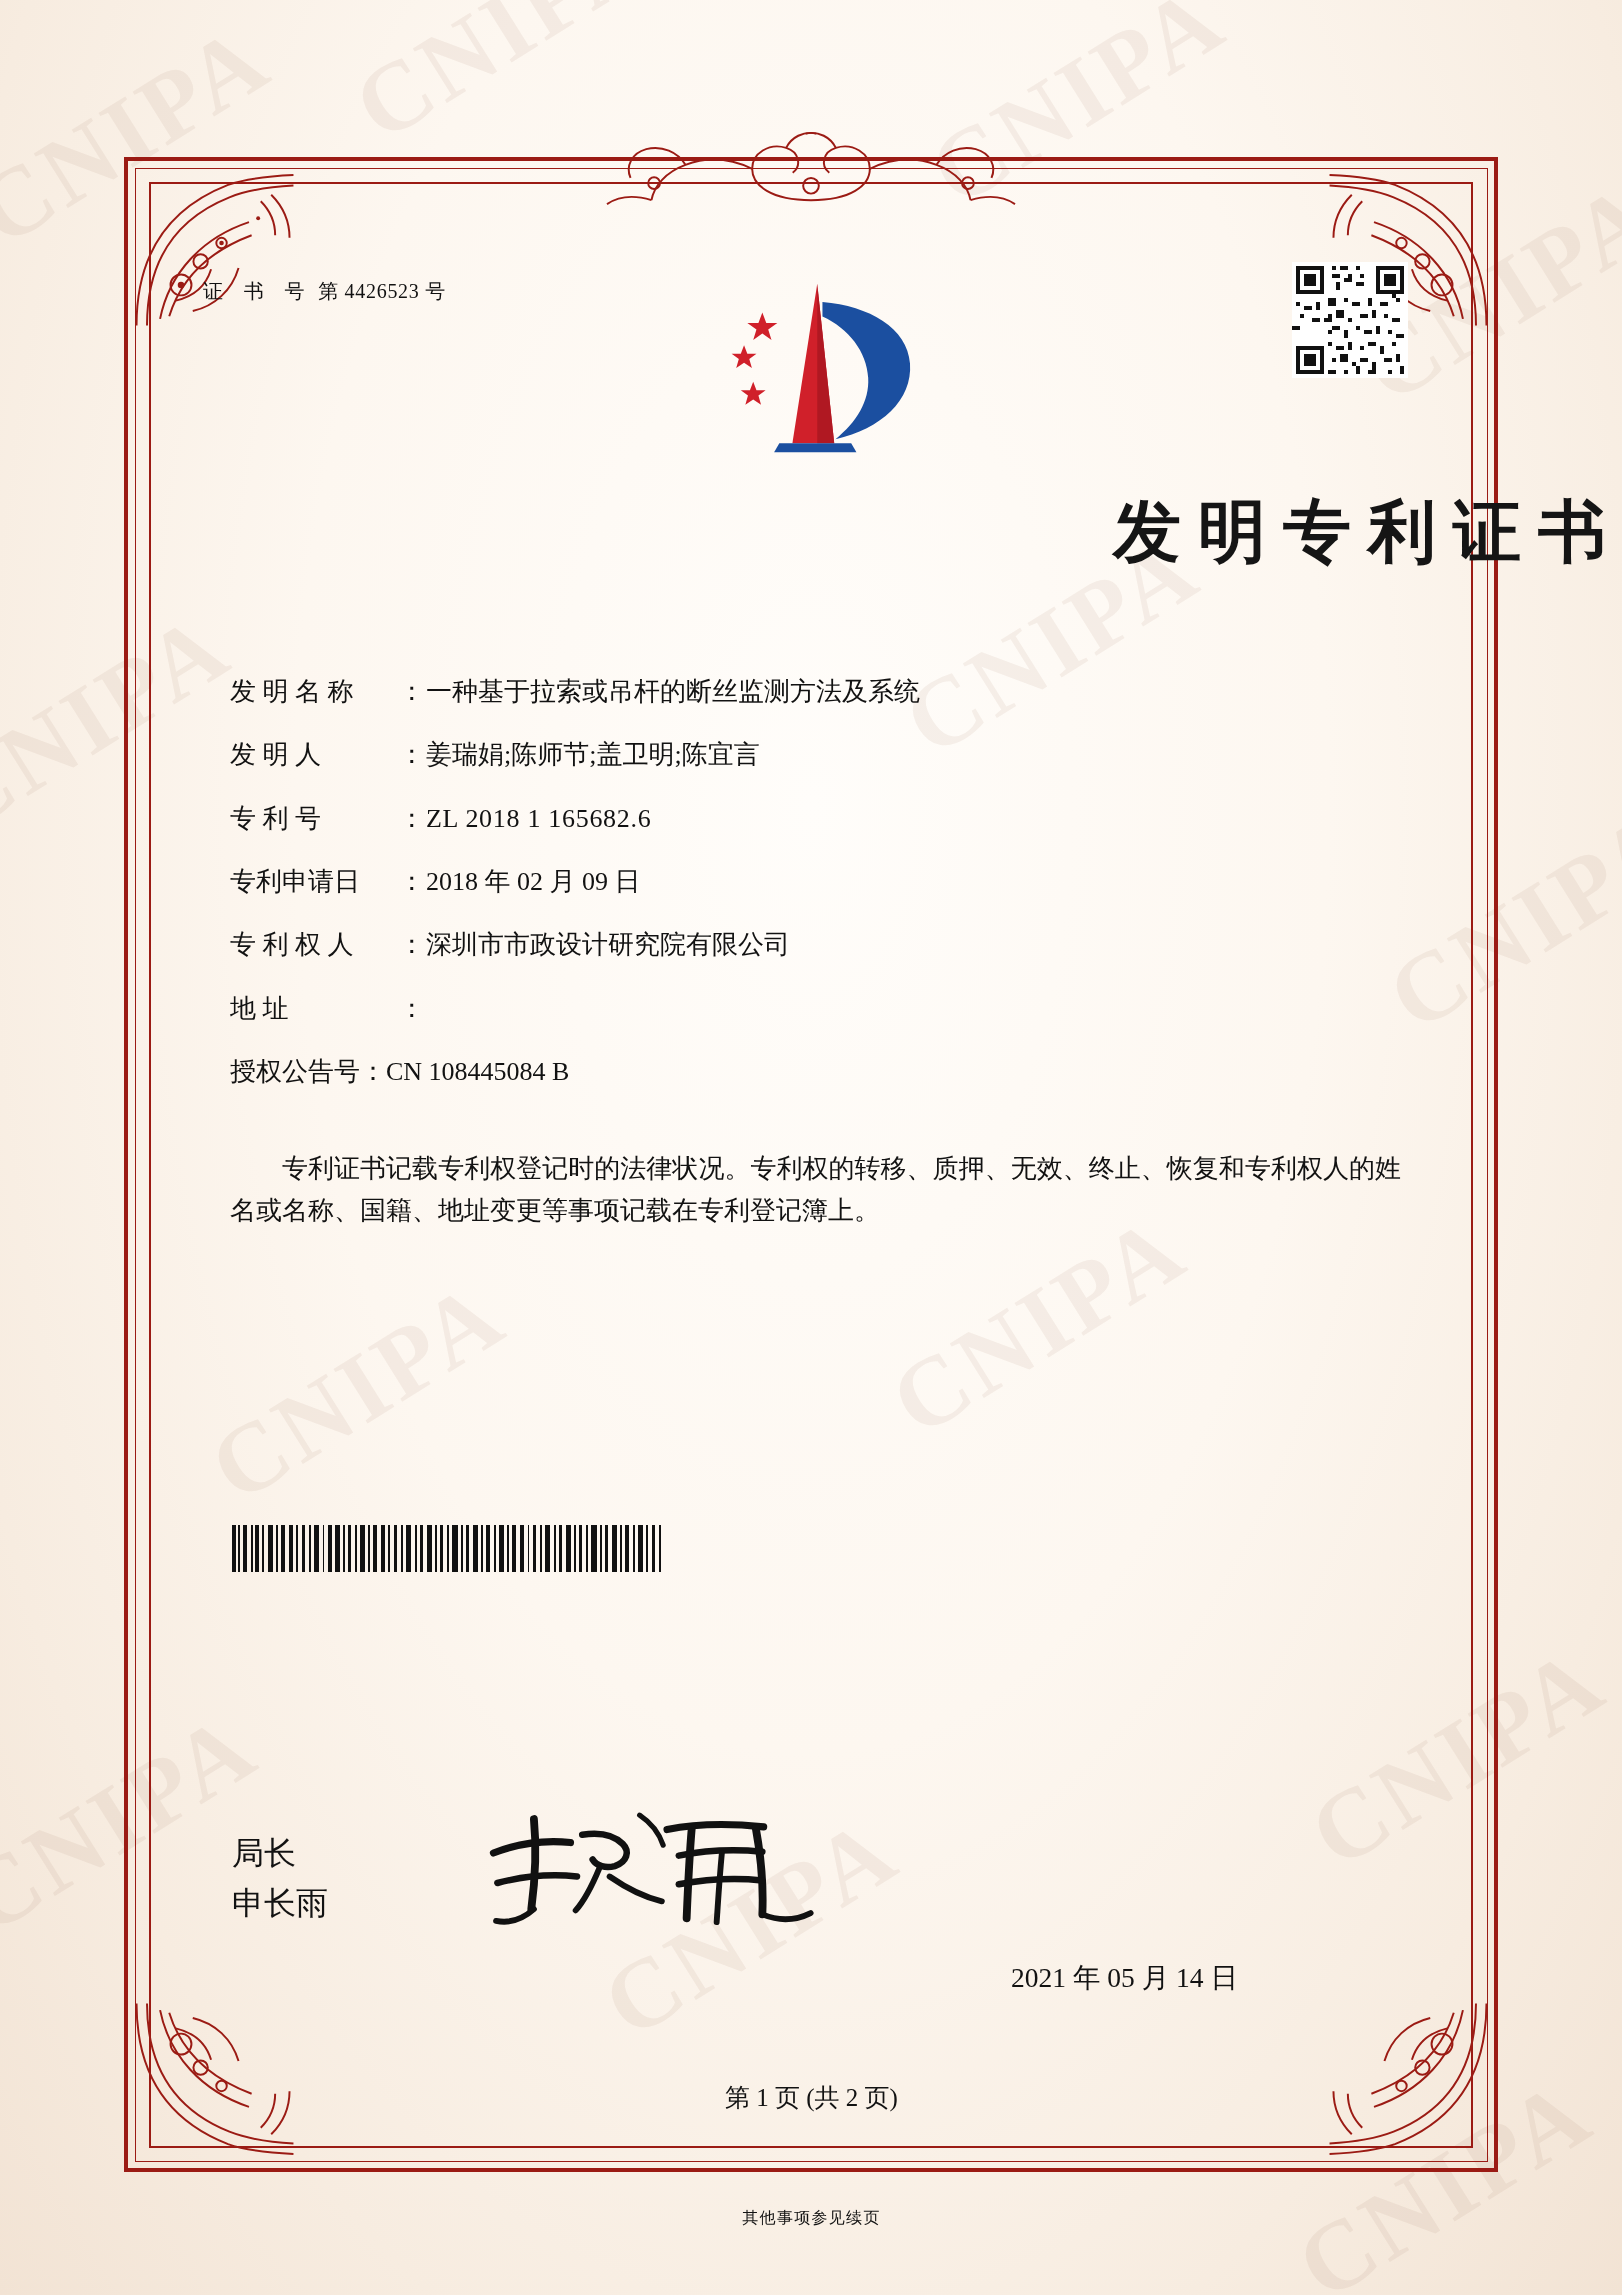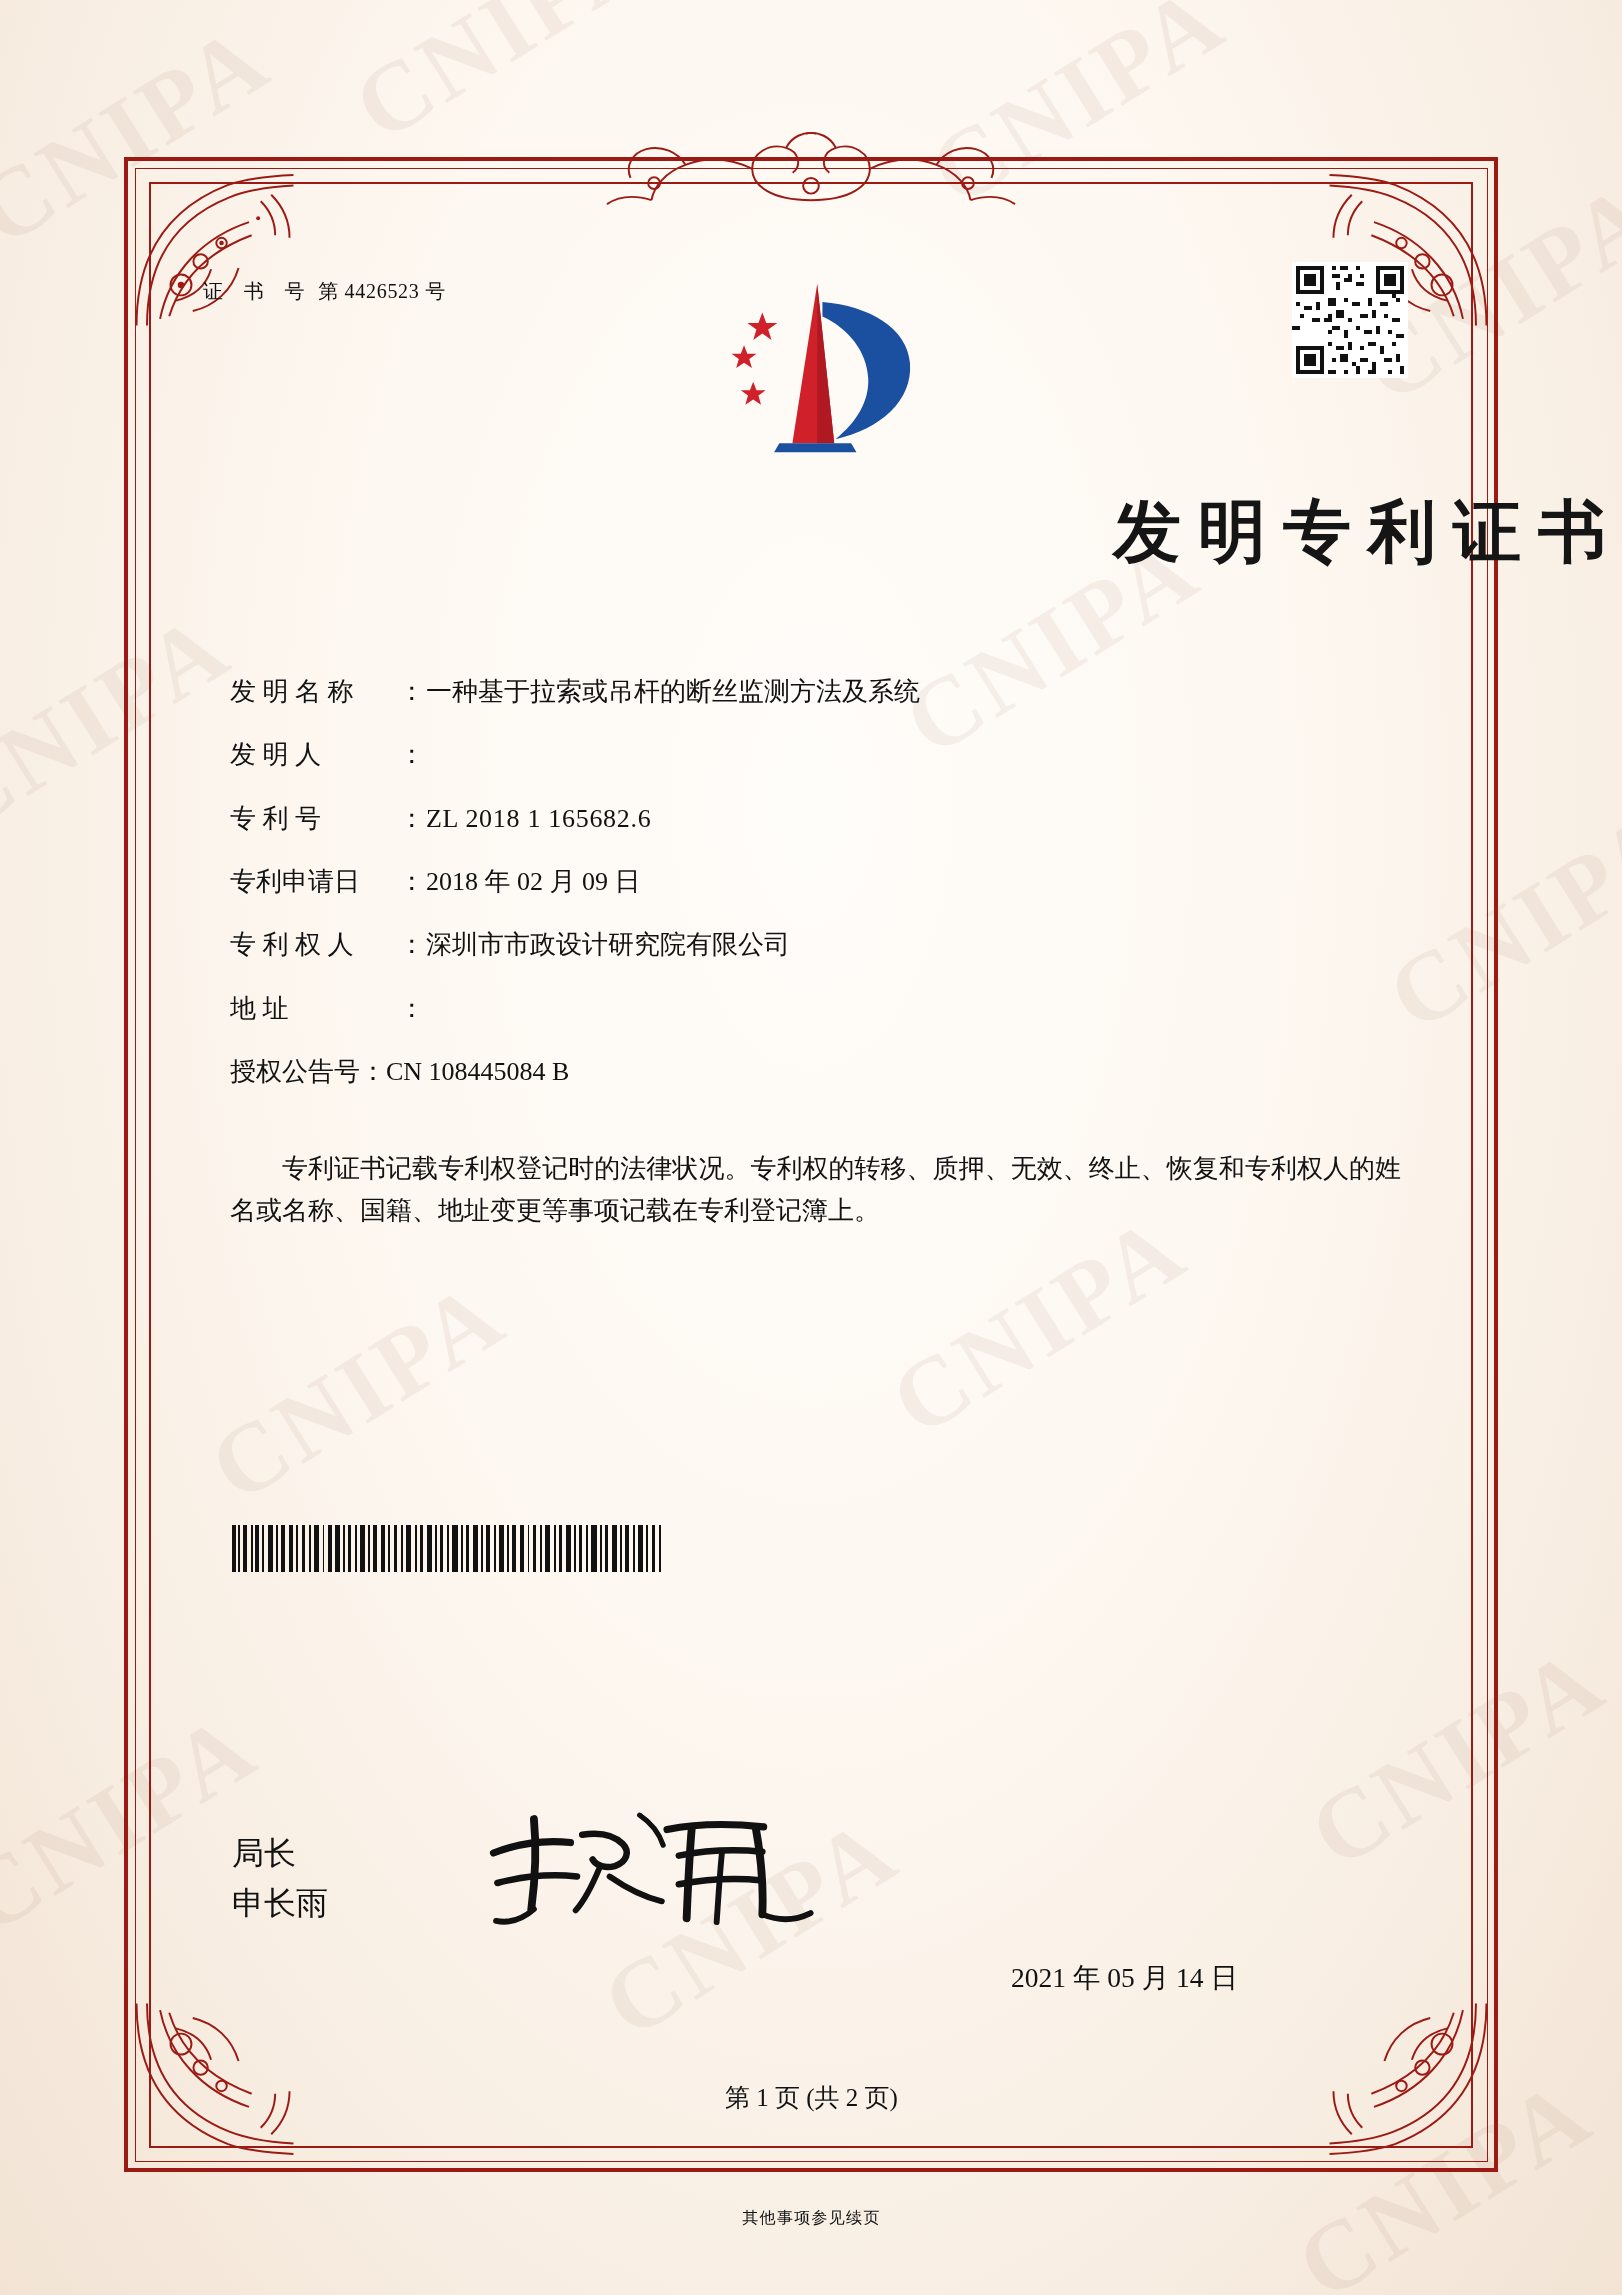--- a/index.html
+++ b/index.html
@@ -458,20 +458,21 @@
           <span class="colon">：</span>
       </span>
       <span class="value">一种基于拉索或吊杆的断丝监测方法及系统</span>
     </div>
 
     <div class="row">
       <span class="label">
         <span>发 明 人</span>
           <span class="colon">：</span>
       </span>
+      <span class="value">姜瑞娟;陈师节;盖卫明;陈宜言</span>
     </div>
 
     <div class="row">
       <span class="label">
         <span>专 利 号</span>
           <span class="colon">：</span>
       </span>
       <span class="value mono-space">ZL 2018 1 165682.6</span>
     </div>
 

